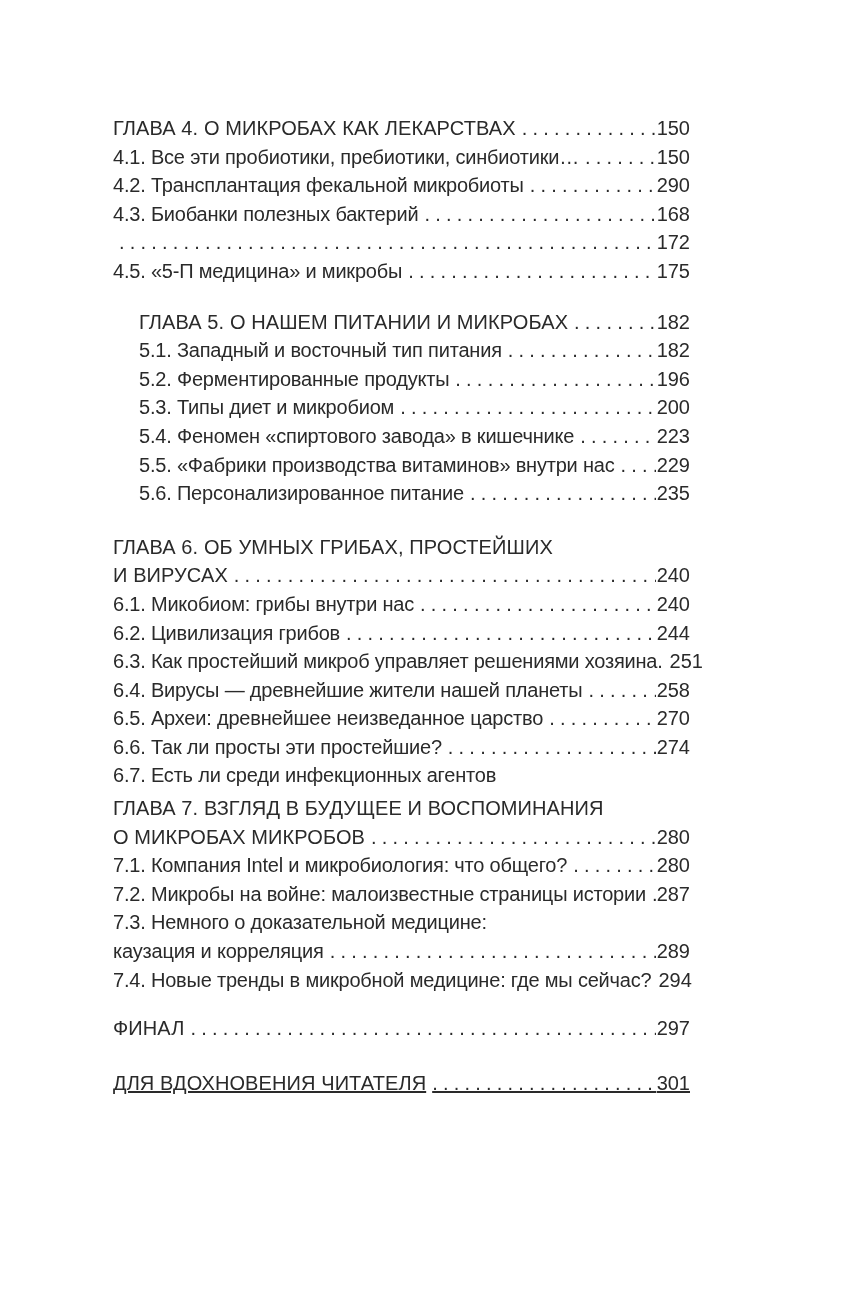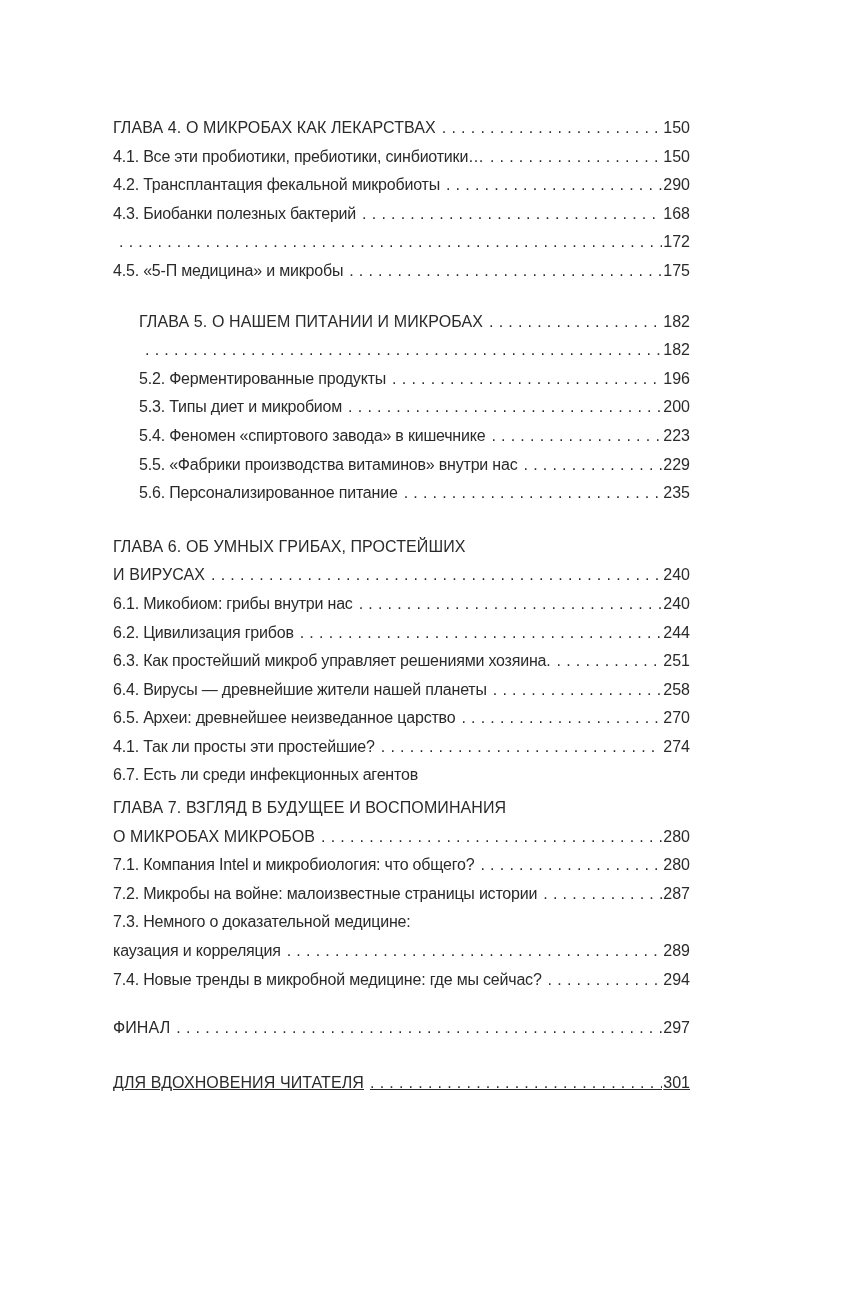--- a/index.html
+++ b/index.html
@@ -22,21 +22,21 @@
   .toc-section.gap-22 { margin-top: 22px; margin-left: 26px; }
   .toc-section.gap-25 { margin-top: 25px; }
   .toc-section.gap-15 { margin-top: 4px; }
   .toc-section.gap-20 { margin-top: 20px; }
   .toc-section.gap-26 { margin-top: 26px; text-decoration: underline; }
   .row {
     display: flex;
     align-items: baseline;
     height: 28.6px;
     line-height: 28.6px;
-    font-size: 16px;
+    font-size: 20px;
     white-space: nowrap;
   }
   .row .t {
     flex: 0 0 auto;
     letter-spacing: -0.2px;
   }
   .row.chapter .t {
     letter-spacing: 0.1px;
   }
   .dots {
@@ -88,20 +88,21 @@
     </div>
   </div>
 
   <div class="toc-section gap-22">
     <div class="row chapter">
       <span class="t">ГЛАВА 5. О НАШЕМ ПИТАНИИ И МИКРОБАХ</span>
       <span class="dots"></span>
       <span class="pg">182</span>
     </div>
     <div class="row">
+      <span class="t">5.1. Западный и восточный тип питания</span>
       <span class="dots"></span>
       <span class="pg">182</span>
     </div>
     <div class="row">
       <span class="t">5.2. Ферментированные продукты</span>
       <span class="dots"></span>
       <span class="pg">196</span>
     </div>
     <div class="row">
       <span class="t">5.3. Типы диет и микробиом</span>
@@ -153,21 +154,21 @@
       <span class="t">6.4. Вирусы — древнейшие жители нашей планеты</span>
       <span class="dots"></span>
       <span class="pg">258</span>
     </div>
     <div class="row">
       <span class="t">6.5. Археи: древнейшее неизведанное царство</span>
       <span class="dots"></span>
       <span class="pg">270</span>
     </div>
     <div class="row">
-      <span class="t">4.1. Так ли просты эти простейшие?</span>
+      <span class="t">6.6. Так ли просты эти простейшие?</span>
       <span class="dots"></span>
       <span class="pg">274</span>
     </div>
     <div class="row">
       <span class="t">6.7. Есть ли среди инфекционных агентов</span>
     </div>
   </div>
 
   <div class="toc-section gap-15">
     <div class="row chapter">

